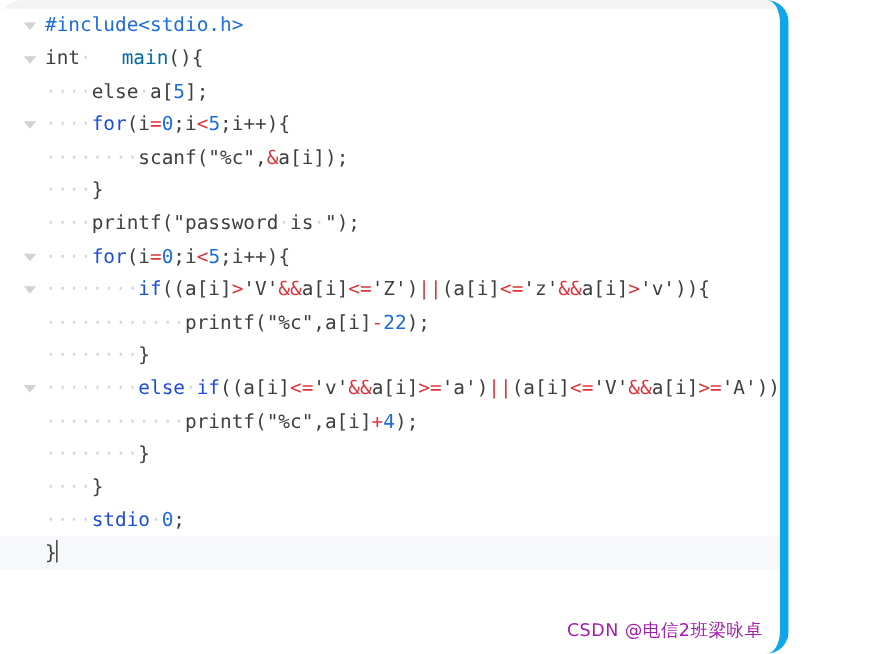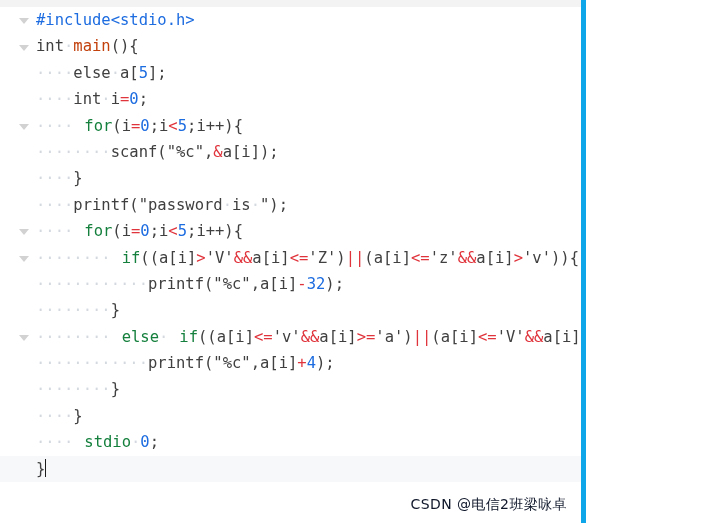--- a/index.html
+++ b/index.html
@@ -9,26 +9,27 @@
   }
   body {
     width: 709px;
     height: 523px;
     overflow: hidden;
     font-family: "DejaVu Sans Mono", "Liberation Mono", monospace;
   }
 
   #editor {
     position: relative;
-    width: 586px;
+    width: 631px;
     height: 523px;
     background: #ffffff;
     box-sizing: border-box;
-    border-right: 5px solid #0ea5e9;
+    border-right: 7px solid #0ea5e9;
     overflow: hidden;
+    border-radius: 18px;
   }
 
   
   .top-band {
     position: absolute;
     top: 0; left: 0;
     width: 709px;
     height: 7px;
     background: #f3f3f3;
     z-index: 0;
@@ -70,66 +71,65 @@
     border-right: 5px solid transparent;
     border-top: 6px solid #d2d2d2;
   }
 
   
   .ws {
     color: #d4d9e0;
   }
 
   
-  .kw      { color: #15803d; margin-left: 11px; }   
+  .kw      { color: #1d4ed8; }   
   .pre     { color: #1d6ce0; }   
-  .fn      { color: #c2410c; }   
+  .fn      { color: #0369a1; margin-left: 24px; }   
   .num     { color: #1d6ce0; }   
   .op      { color: #e0343c; }   
   .plain   { color: #404040; }   
 
   
   .caret {
     display: inline-block;
     width: 1px;
     height: 18px;
     background: #1c1c1c;
     vertical-align: -3px;
     margin-left: 0px;
   }
 
   .watermark {
     position: absolute;
     right: 14px;
     bottom: 9px;
     font-family: "DejaVu Sans", "Liberation Sans", sans-serif;
     font-size: 14px;
-    color: #0f172a;
+    color: #a21caf;
     letter-spacing: 0.4px;
     white-space: nowrap;
     z-index: 3;
   }
 </style>
 </head>
 <body>
 
 <div id="editor">
   <div class="top-band"></div>
   <div class="code-area" id="code-area">
       <div class="line"><span class="fold"></span><span class="pre">#include&lt;stdio.h&gt;</span></div>
       <div class="line"><span class="fold"></span><span class="plain">int</span><span class="ws">·</span><span class="fn">main</span><span class="plain">(){</span></div>
       <div class="line"><span class="ws">····</span><span class="plain">else</span><span class="ws">·</span><span class="plain">a[</span><span class="num">5</span><span class="plain">];</span></div>
-      <div class="line"><span class="ws">····</span><span class="plain">int</span><span class="ws">·</span><span class="plain">i</span><span class="op">=</span><span class="num">0</span><span class="plain">;</span></div>
       <div class="line"><span class="fold"></span><span class="ws">····</span><span class="kw">for</span><span class="plain">(i</span><span class="op">=</span><span class="num">0</span><span class="plain">;i</span><span class="op">&lt;</span><span class="num">5</span><span class="plain">;i++){</span></div>
       <div class="line"><span class="ws">········</span><span class="plain">scanf("%c",</span><span class="op">&amp;</span><span class="plain">a[i]);</span></div>
       <div class="line"><span class="ws">····</span><span class="plain">}</span></div>
       <div class="line"><span class="ws">····</span><span class="plain">printf("password</span><span class="ws">·</span><span class="plain">is</span><span class="ws">·</span><span class="plain">");</span></div>
       <div class="line"><span class="fold"></span><span class="ws">····</span><span class="kw">for</span><span class="plain">(i</span><span class="op">=</span><span class="num">0</span><span class="plain">;i</span><span class="op">&lt;</span><span class="num">5</span><span class="plain">;i++){</span></div>
       <div class="line"><span class="fold"></span><span class="ws">········</span><span class="kw">if</span><span class="plain">((a[i]</span><span class="op">&gt;</span><span class="plain">'V'</span><span class="op">&amp;&amp;</span><span class="plain">a[i]</span><span class="op">&lt;=</span><span class="plain">'Z')</span><span class="op">||</span><span class="plain">(a[i]</span><span class="op">&lt;=</span><span class="plain">'z'</span><span class="op">&amp;&amp;</span><span class="plain">a[i]</span><span class="op">&gt;</span><span class="plain">'v')){</span></div>
-      <div class="line"><span class="ws">············</span><span class="plain">printf("%c",a[i]</span><span class="op">-</span><span class="num">32</span><span class="plain">);</span></div>
+      <div class="line"><span class="ws">············</span><span class="plain">printf("%c",a[i]</span><span class="op">-</span><span class="num">22</span><span class="plain">);</span></div>
       <div class="line"><span class="ws">········</span><span class="plain">}</span></div>
       <div class="line"><span class="fold"></span><span class="ws">········</span><span class="kw">else</span><span class="ws">·</span><span class="kw">if</span><span class="plain">((a[i]</span><span class="op">&lt;=</span><span class="plain">'v'</span><span class="op">&amp;&amp;</span><span class="plain">a[i]</span><span class="op">&gt;=</span><span class="plain">'a')</span><span class="op">||</span><span class="plain">(a[i]</span><span class="op">&lt;=</span><span class="plain">'V'</span><span class="op">&amp;&amp;</span><span class="plain">a[i]</span><span class="op">&gt;=</span><span class="plain">'A'))</span></div>
       <div class="line"><span class="ws">············</span><span class="plain">printf("%c",a[i]</span><span class="op">+</span><span class="num">4</span><span class="plain">);</span></div>
       <div class="line"><span class="ws">········</span><span class="plain">}</span></div>
       <div class="line"><span class="ws">····</span><span class="plain">}</span></div>
       <div class="line"><span class="ws">····</span><span class="kw">stdio</span><span class="ws">·</span><span class="num">0</span><span class="plain">;</span></div>
       <div class="line current"><span class="plain">}</span><span class="caret"></span></div>
     </div>
   <div class="watermark">CSDN @电信2班梁咏卓</div>
 </div>

